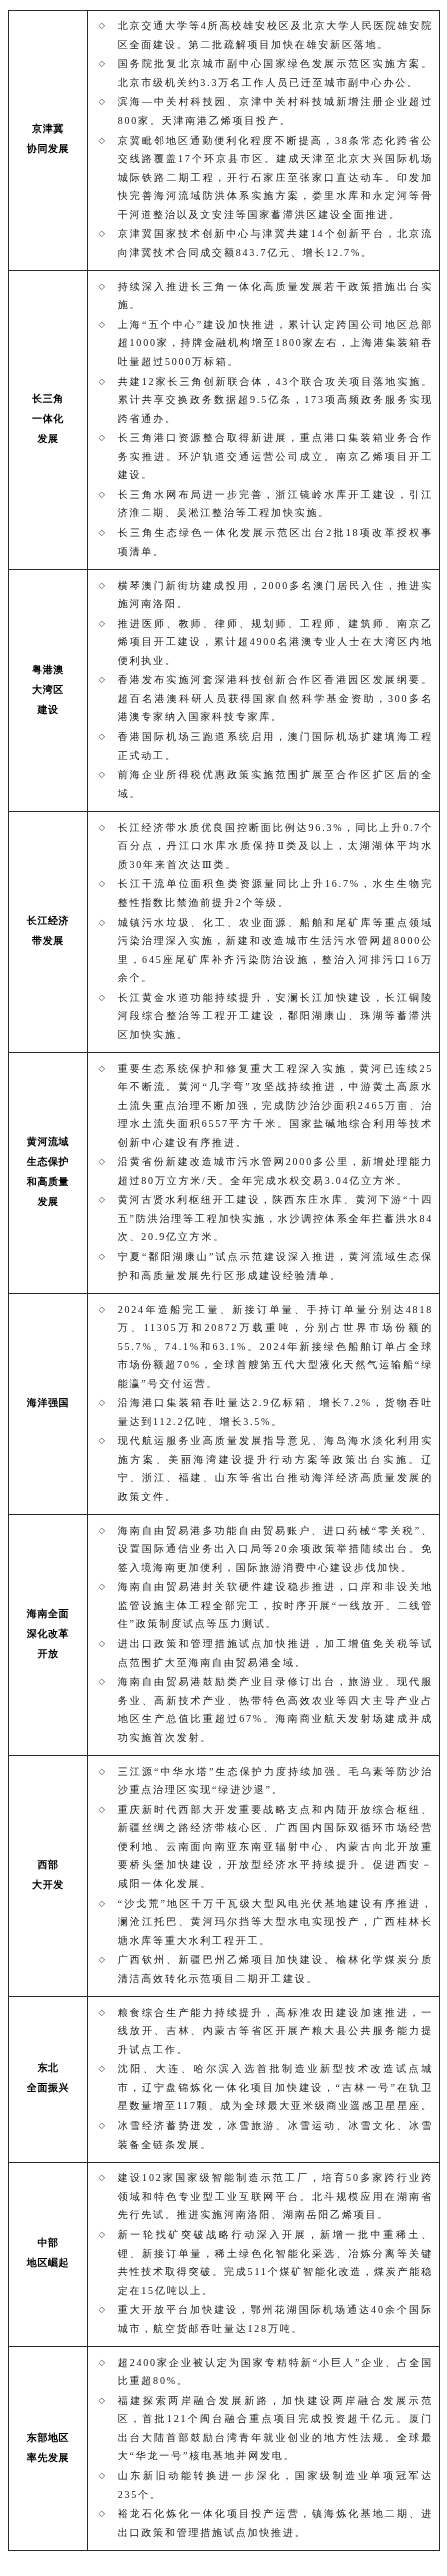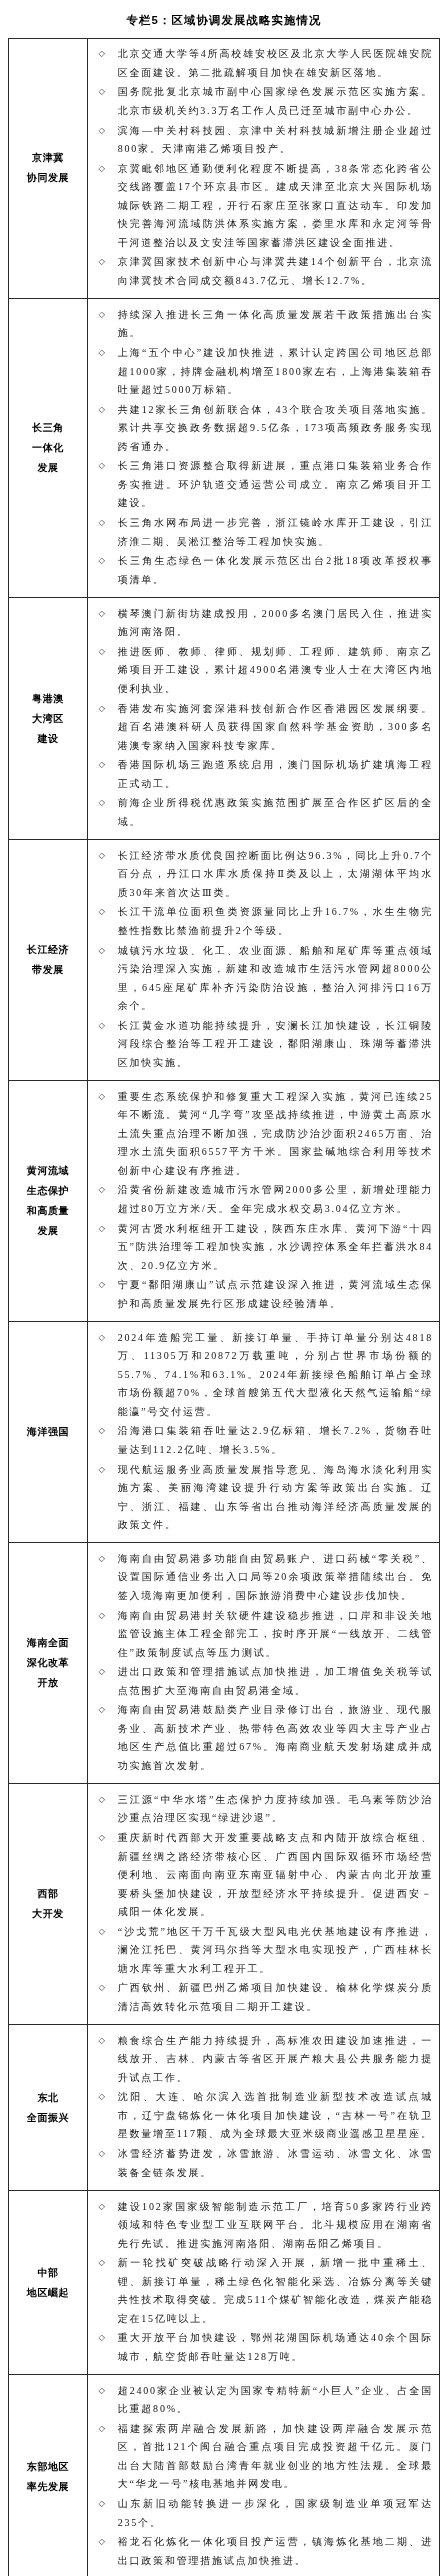--- a/index.html
+++ b/index.html
@@ -33,21 +33,21 @@
     margin: 0 auto;
     background: #ffffff;
   }
   table.strategy-table td {
     border: 1.2px solid #2a2a2a;
     vertical-align: middle;
   }
   td.label-cell {
     width: 76px;
     text-align: center;
-    font-family: Liberation Sans, sans-serif;
+    font-family: Liberation Mono, monospace;
     font-weight: bold;
     font-size: 10px;
     line-height: 20px;
     white-space: pre-line;
     color: #000000;
     letter-spacing: 0.6px;
   }
   td.content-cell {
     padding: 6.6px 6px 6.6px 3.6px;
   }
@@ -72,21 +72,20 @@
     line-height: 18.5px;
     letter-spacing: 1.8px;
     text-align: justify;
     color: #141414;
   }
 </style>
 </head>
 <body>
 
 <div class="page">
-  <div class="panel-title">专栏5：区域协调发展战略实施情况</div>
 
   <table class="strategy-table">
     <tbody>
         <tr>
           <td class="label-cell">京津冀
 协同发展</td>
           <td class="content-cell">
             <div class="item">
               <span class="bullet">◇</span>
               <span class="item-text">北京交通大学等4所高校雄安校区及北京大学人民医院雄安院区全面建设。第二批疏解项目加快在雄安新区落地。</span>

